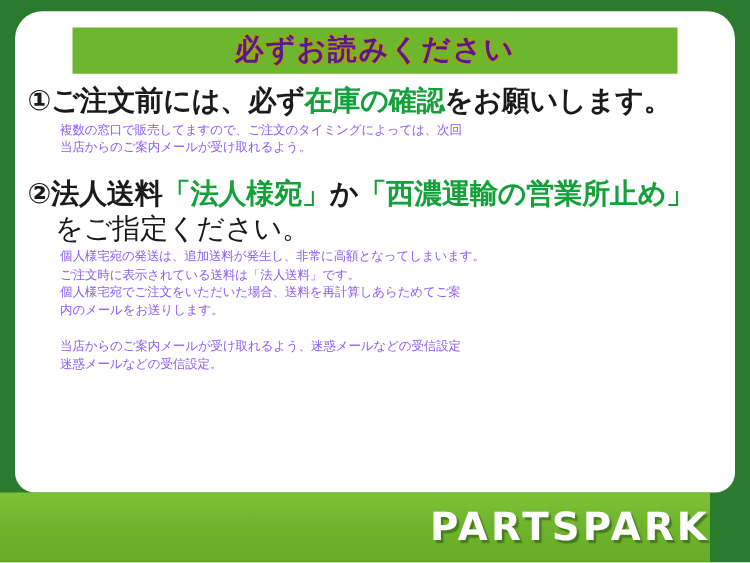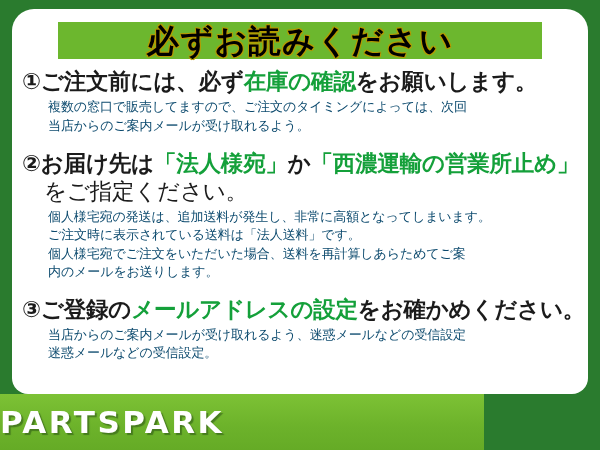--- a/index.html
+++ b/index.html
@@ -38,22 +38,22 @@
     left: 46px;
     top: 13px;
     width: 484px;
     height: 37px;
     background: #6cb72e;
     display: flex;
     align-items: center;
     justify-content: center;
   }
   .header-title {
-    color: #000000;
-    font-size: 32px;
+    color: #4c1d95;
+    font-size: 23px;
     font-weight: bold;
     letter-spacing: 1.5px;
     line-height: 1;
     text-shadow:
       -1px -1px 0 #b59b00,
        1px -1px 0 #b59b00,
       -1px  1px 0 #b59b00,
        1px  1px 0 #b59b00;
     white-space: nowrap;
   }
@@ -84,43 +84,43 @@
   .item-head-line2 {
     font-size: 22.5px;
     font-weight: normal;
     color: #1b1b1b;
     line-height: 1.22;
     letter-spacing: -0.2px;
     padding-left: 22px;
   }
 
   .item-body {
-    font-size: 13px;
-    color: #0c4a6e;
+    font-size: 10px;
+    color: #8b5cf6;
     line-height: 1.42;
     padding-left: 26px;
     letter-spacing: -0.1px;
     margin-top: 2px;
     white-space: nowrap;
   }
   .item-body div { white-space: nowrap; }
 
   .sp1 { height: 14px; }
   .sp2 { height: 13px; }
 
   .footer {
     position: absolute;
     left: 0;
     bottom: 0;
-    width: 484px;
+    width: 568px;
     height: 56px;
     background: linear-gradient(180deg, #7dc235 0%, #6db32b 55%, #65ab26 100%);
     display: flex;
     align-items: center;
-    justify-content: flex-start;
+    justify-content: flex-end;
   }
   .logo {
     color: #ffffff;
     font-size: 31px;
     font-weight: bold;
     letter-spacing: 2.5px;
     line-height: 1;
     text-shadow: 2px 2px 1px rgba(40,80,20,0.55);
   }
 </style>
@@ -141,34 +141,33 @@
         <div class="item-head"><span>①</span><span>ご注文前には、必ず</span><span class="g">在庫の確認</span><span>をお願いします。</span></div>
         <div class="item-body">
           <div>複数の窓口で販売してますので、ご注文のタイミングによっては、次回</div>
           <div>当店からのご案内メールが受け取れるよう。</div>
         </div>
       </div>
 
       <div class="sp1"></div>
 
       <div class="item">
-        <div class="item-head"><span>②</span><span>お届け先は</span><span class="g">「法人様宛」</span><span>か</span><span class="g">「西濃運輸の営業所止め」</span></div>
+        <div class="item-head"><span>②</span><span>法人送料</span><span class="g">「法人様宛」</span><span>か</span><span class="g">「西濃運輸の営業所止め」</span></div>
         <div class="item-head-line2">をご指定ください。</div>
         <div class="item-body">
           <div>個人様宅宛の発送は、追加送料が発生し、非常に高額となってしまいます。</div>
           <div>ご注文時に表示されている送料は「法人送料」です。</div>
           <div>個人様宅宛でご注文をいただいた場合、送料を再計算しあらためてご案</div>
           <div>内のメールをお送りします。</div>
         </div>
       </div>
 
       <div class="sp2"></div>
 
       <div class="item">
-        <div class="item-head"><span>③</span><span>ご登録の</span><span class="g">メールアドレスの設定</span><span>をお確かめください。</span></div>
         <div class="item-body">
           <div>当店からのご案内メールが受け取れるよう、迷惑メールなどの受信設定</div>
           <div>迷惑メールなどの受信設定。</div>
         </div>
       </div>
 
     </div>
   </div>
 
   <div class="footer">

